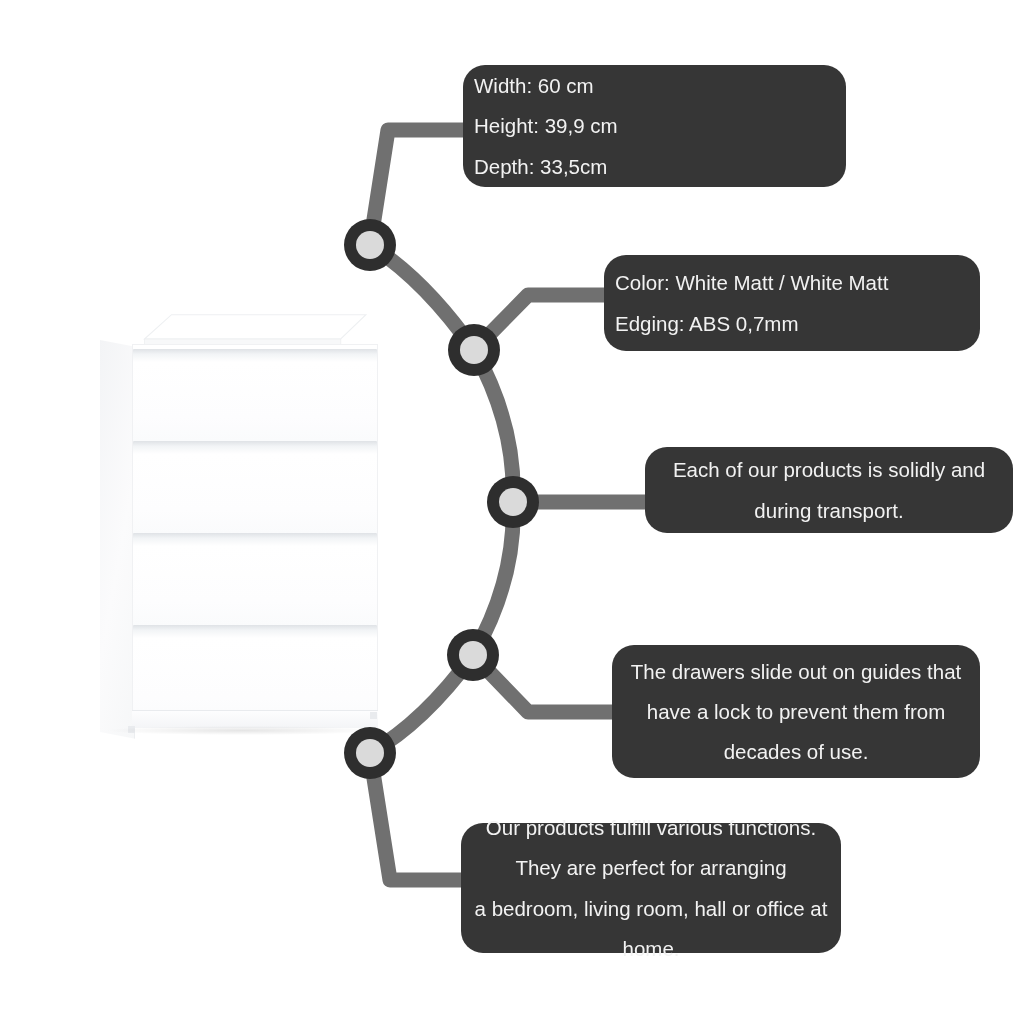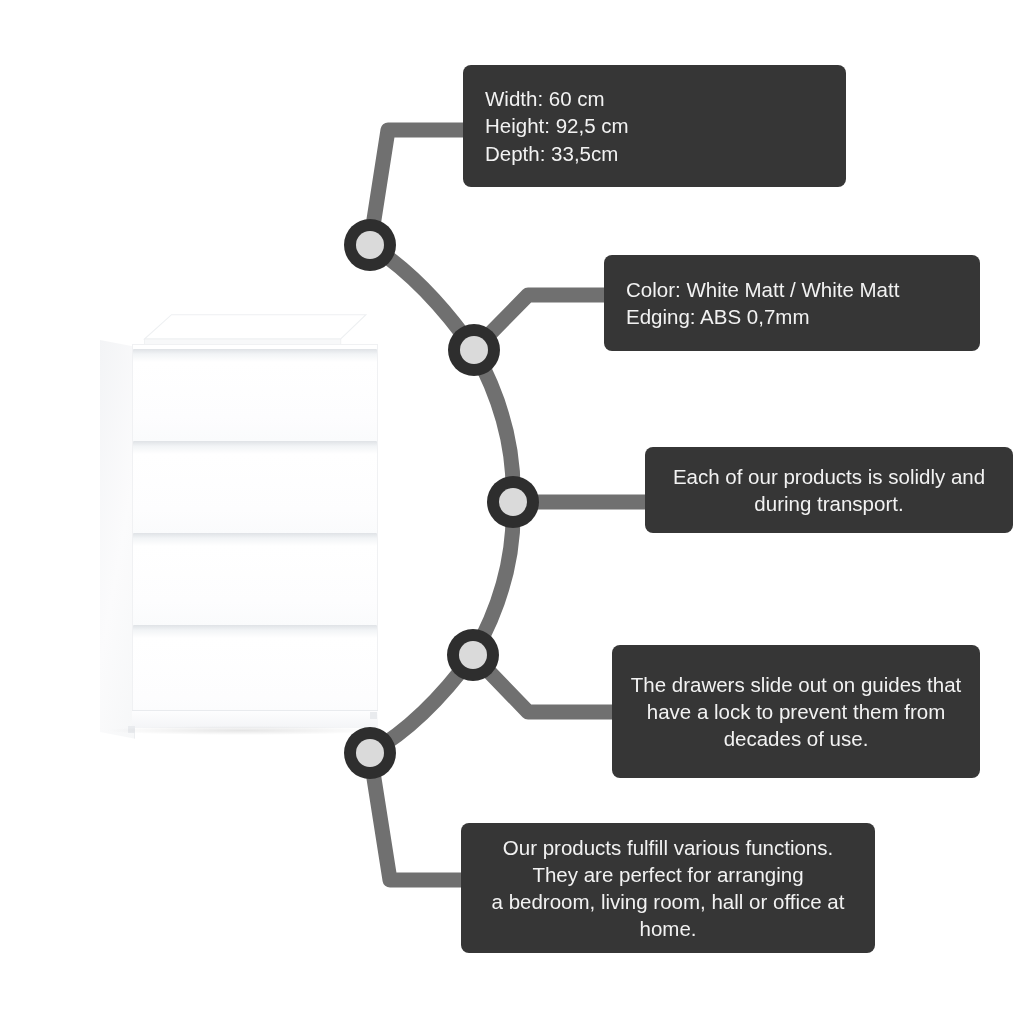--- a/index.html
+++ b/index.html
@@ -118,41 +118,42 @@
     width: 28px;
     height: 28px;
     border-radius: 50%;
     background: #dadada;
   }
 
   
   .callout {
     position: absolute;
     background: #363636;
-    border-radius: 8px;
+    border-radius: 22px;
     color: #f2f2f2;
     box-sizing: border-box;
     display: flex;
     flex-direction: column;
     justify-content: center;
-    padding: 14px 22px;
+    padding: 14px 11px;
+    gap: 13px;
   }
   .callout-line {
     font-size: 20.5px;
     line-height: 1.32;
     white-space: pre;
   }
   .align-left  { text-align: left; }
   .align-center{ text-align: center; align-items: center; }
 
   #callout-1 { left: 463px; top: 65px;  width: 383px; height: 122px; }
   #callout-2 { left: 604px; top: 255px; width: 376px; height: 96px; }
   #callout-3 { left: 645px; top: 447px; width: 368px; height: 86px; }
   #callout-4 { left: 612px; top: 645px; width: 368px; height: 133px; justify-content: center; }
-  #callout-5 { left: 461px; top: 823px; width: 414px; height: 130px; }
+  #callout-5 { left: 461px; top: 823px; width: 380px; height: 130px; }
 </style>
 </head>
 <body>
 
 <div id="canvas">
 
   <svg id="connector-layer" viewBox="0 0 1022 1024" width="1022" height="1024">
     <g fill="none" stroke="#707070" stroke-width="15" stroke-linecap="round" stroke-linejoin="round">
 
       <path d="M 370 245 L 388 130 L 475 130"></path>
@@ -211,21 +212,21 @@
   </div>
   <div class="node" id="node-4" style="left:447px;top:629px;">
     <div class="node-core"></div>
   </div>
   <div class="node" id="node-5" style="left:344px;top:727px;">
     <div class="node-core"></div>
   </div>
 
   <div class="callout align-left" id="callout-1">
     <div class="callout-line">Width: 60 cm</div>
-    <div class="callout-line">Height: 92,5 cm</div>
+    <div class="callout-line">Height: 39,9 cm</div>
     <div class="callout-line">Depth: 33,5cm</div>
   </div>
 
   <div class="callout align-left" id="callout-2">
     <div class="callout-line">Color: White Matt / White Matt</div>
     <div class="callout-line">Edging: ABS 0,7mm</div>
   </div>
 
   <div class="callout align-center" id="callout-3">
     <div class="callout-line">Each of our products is solidly and</div>

